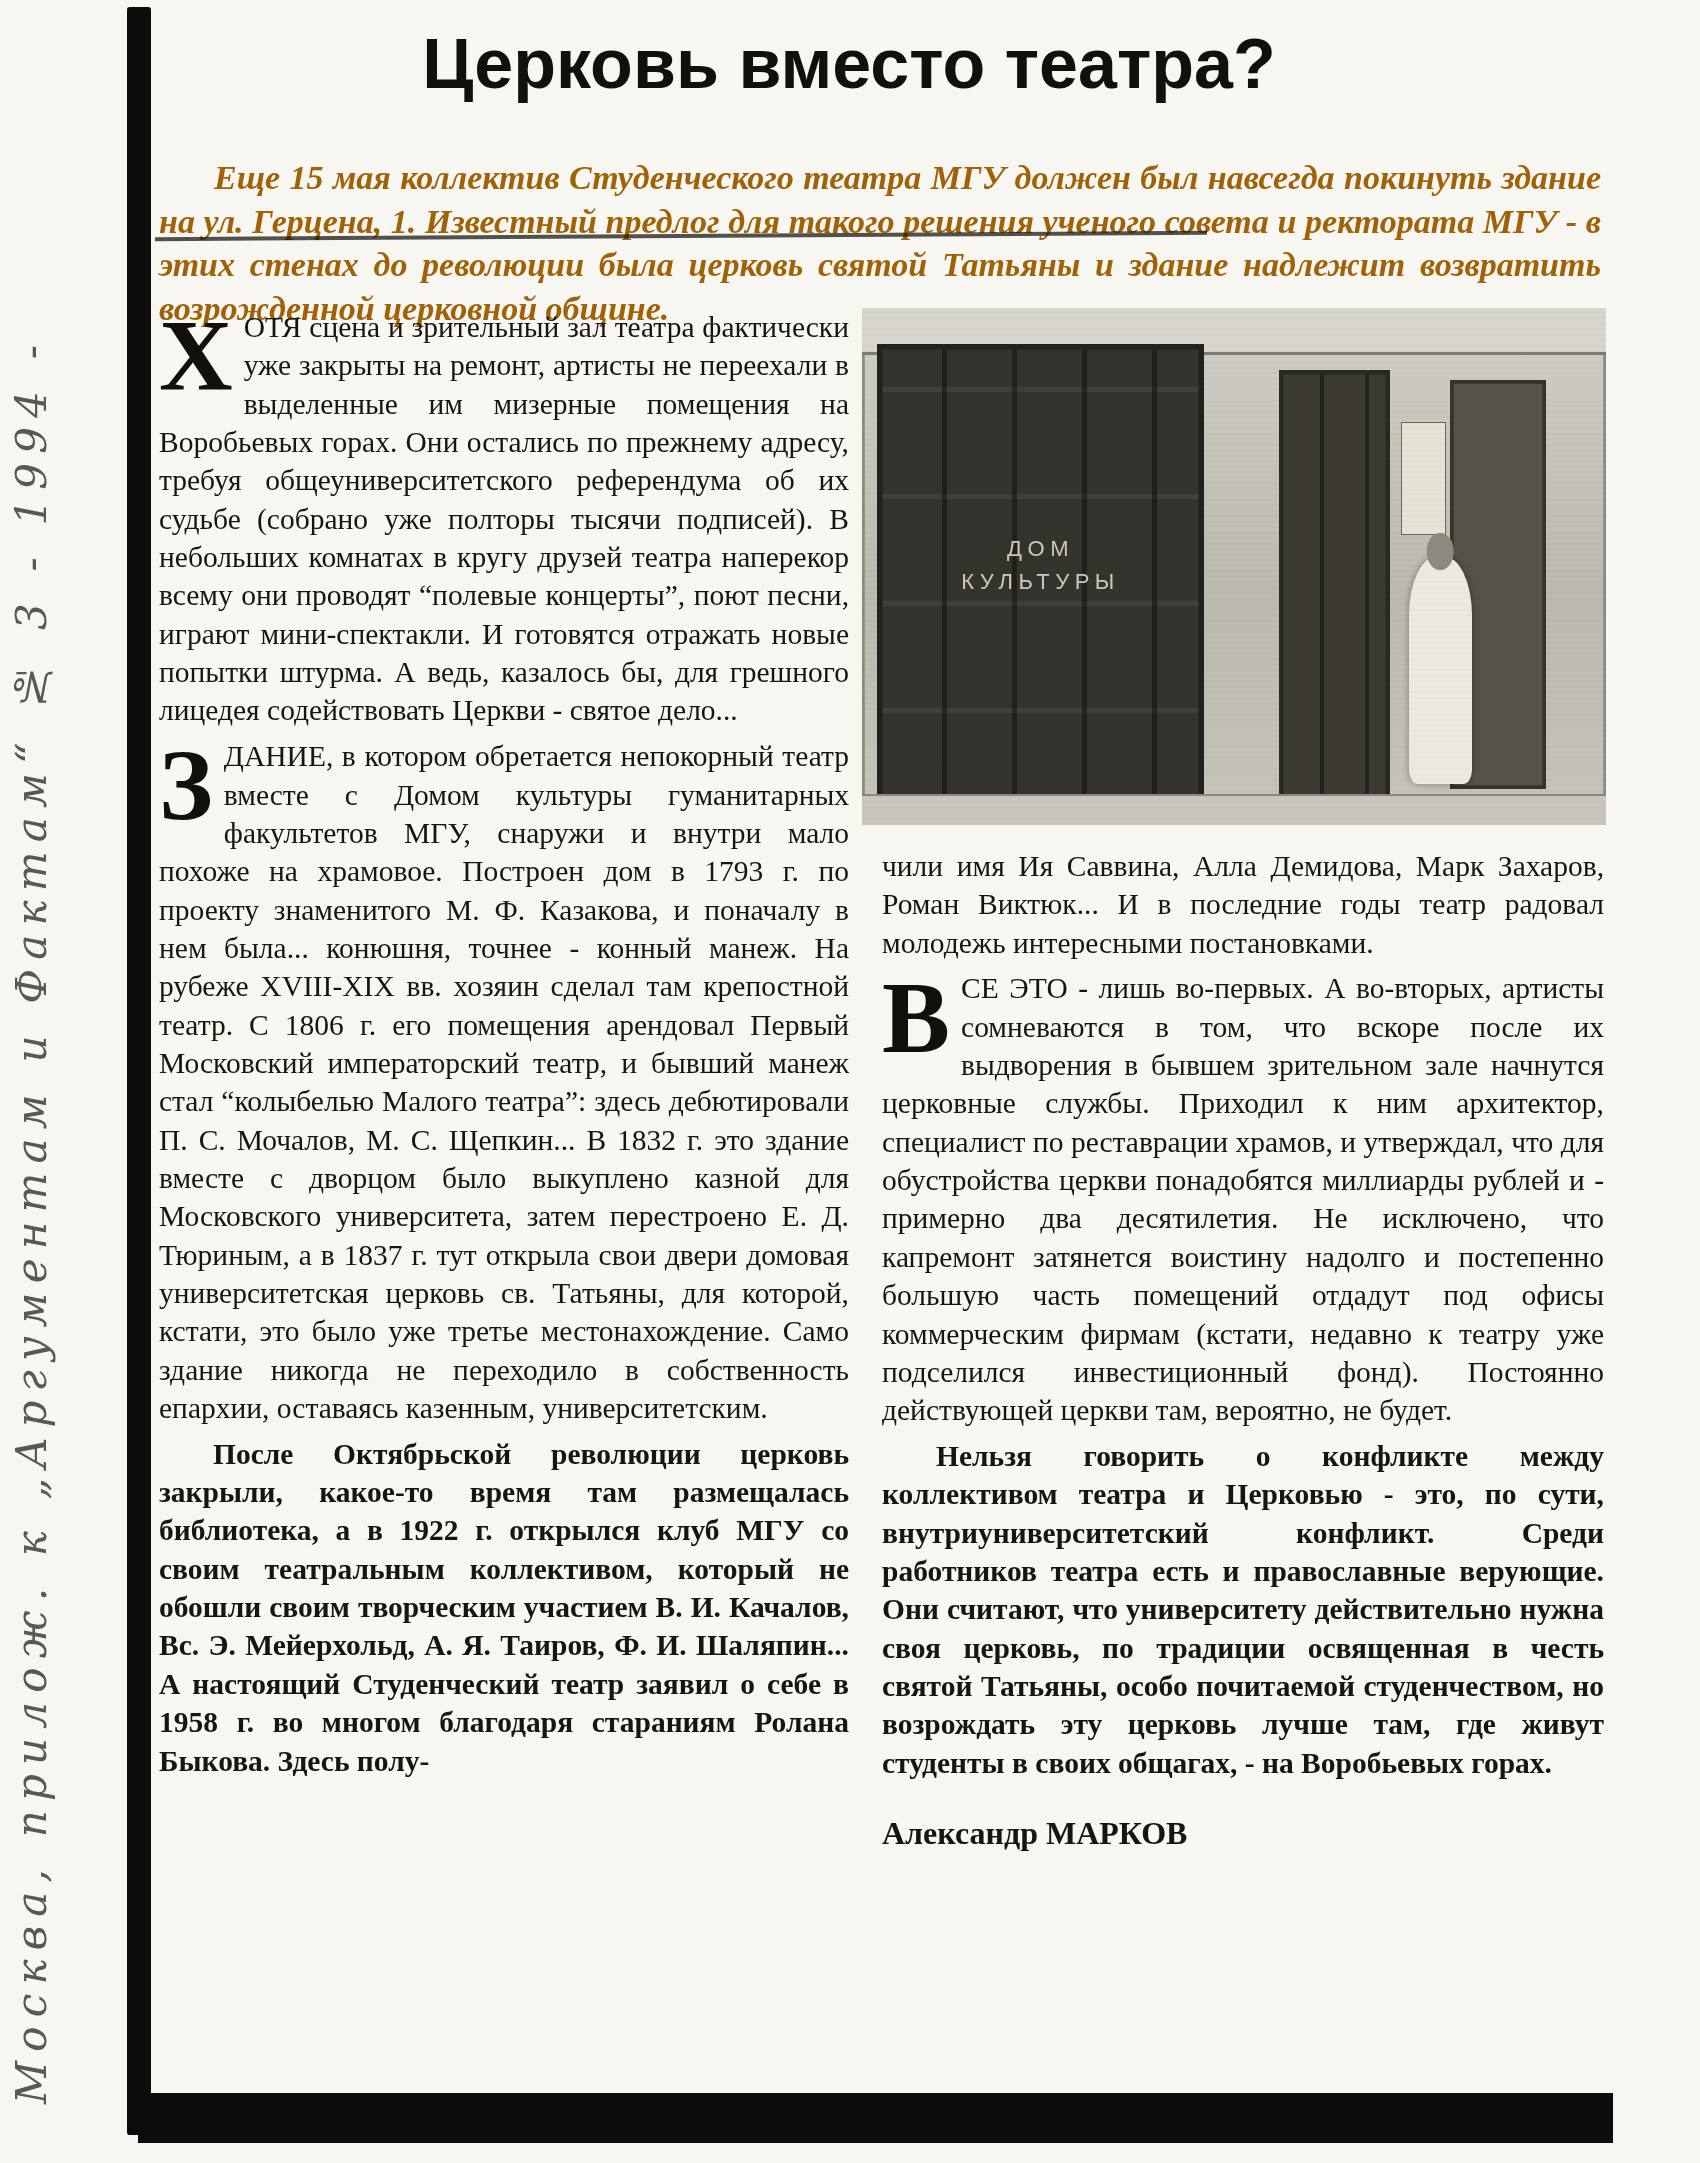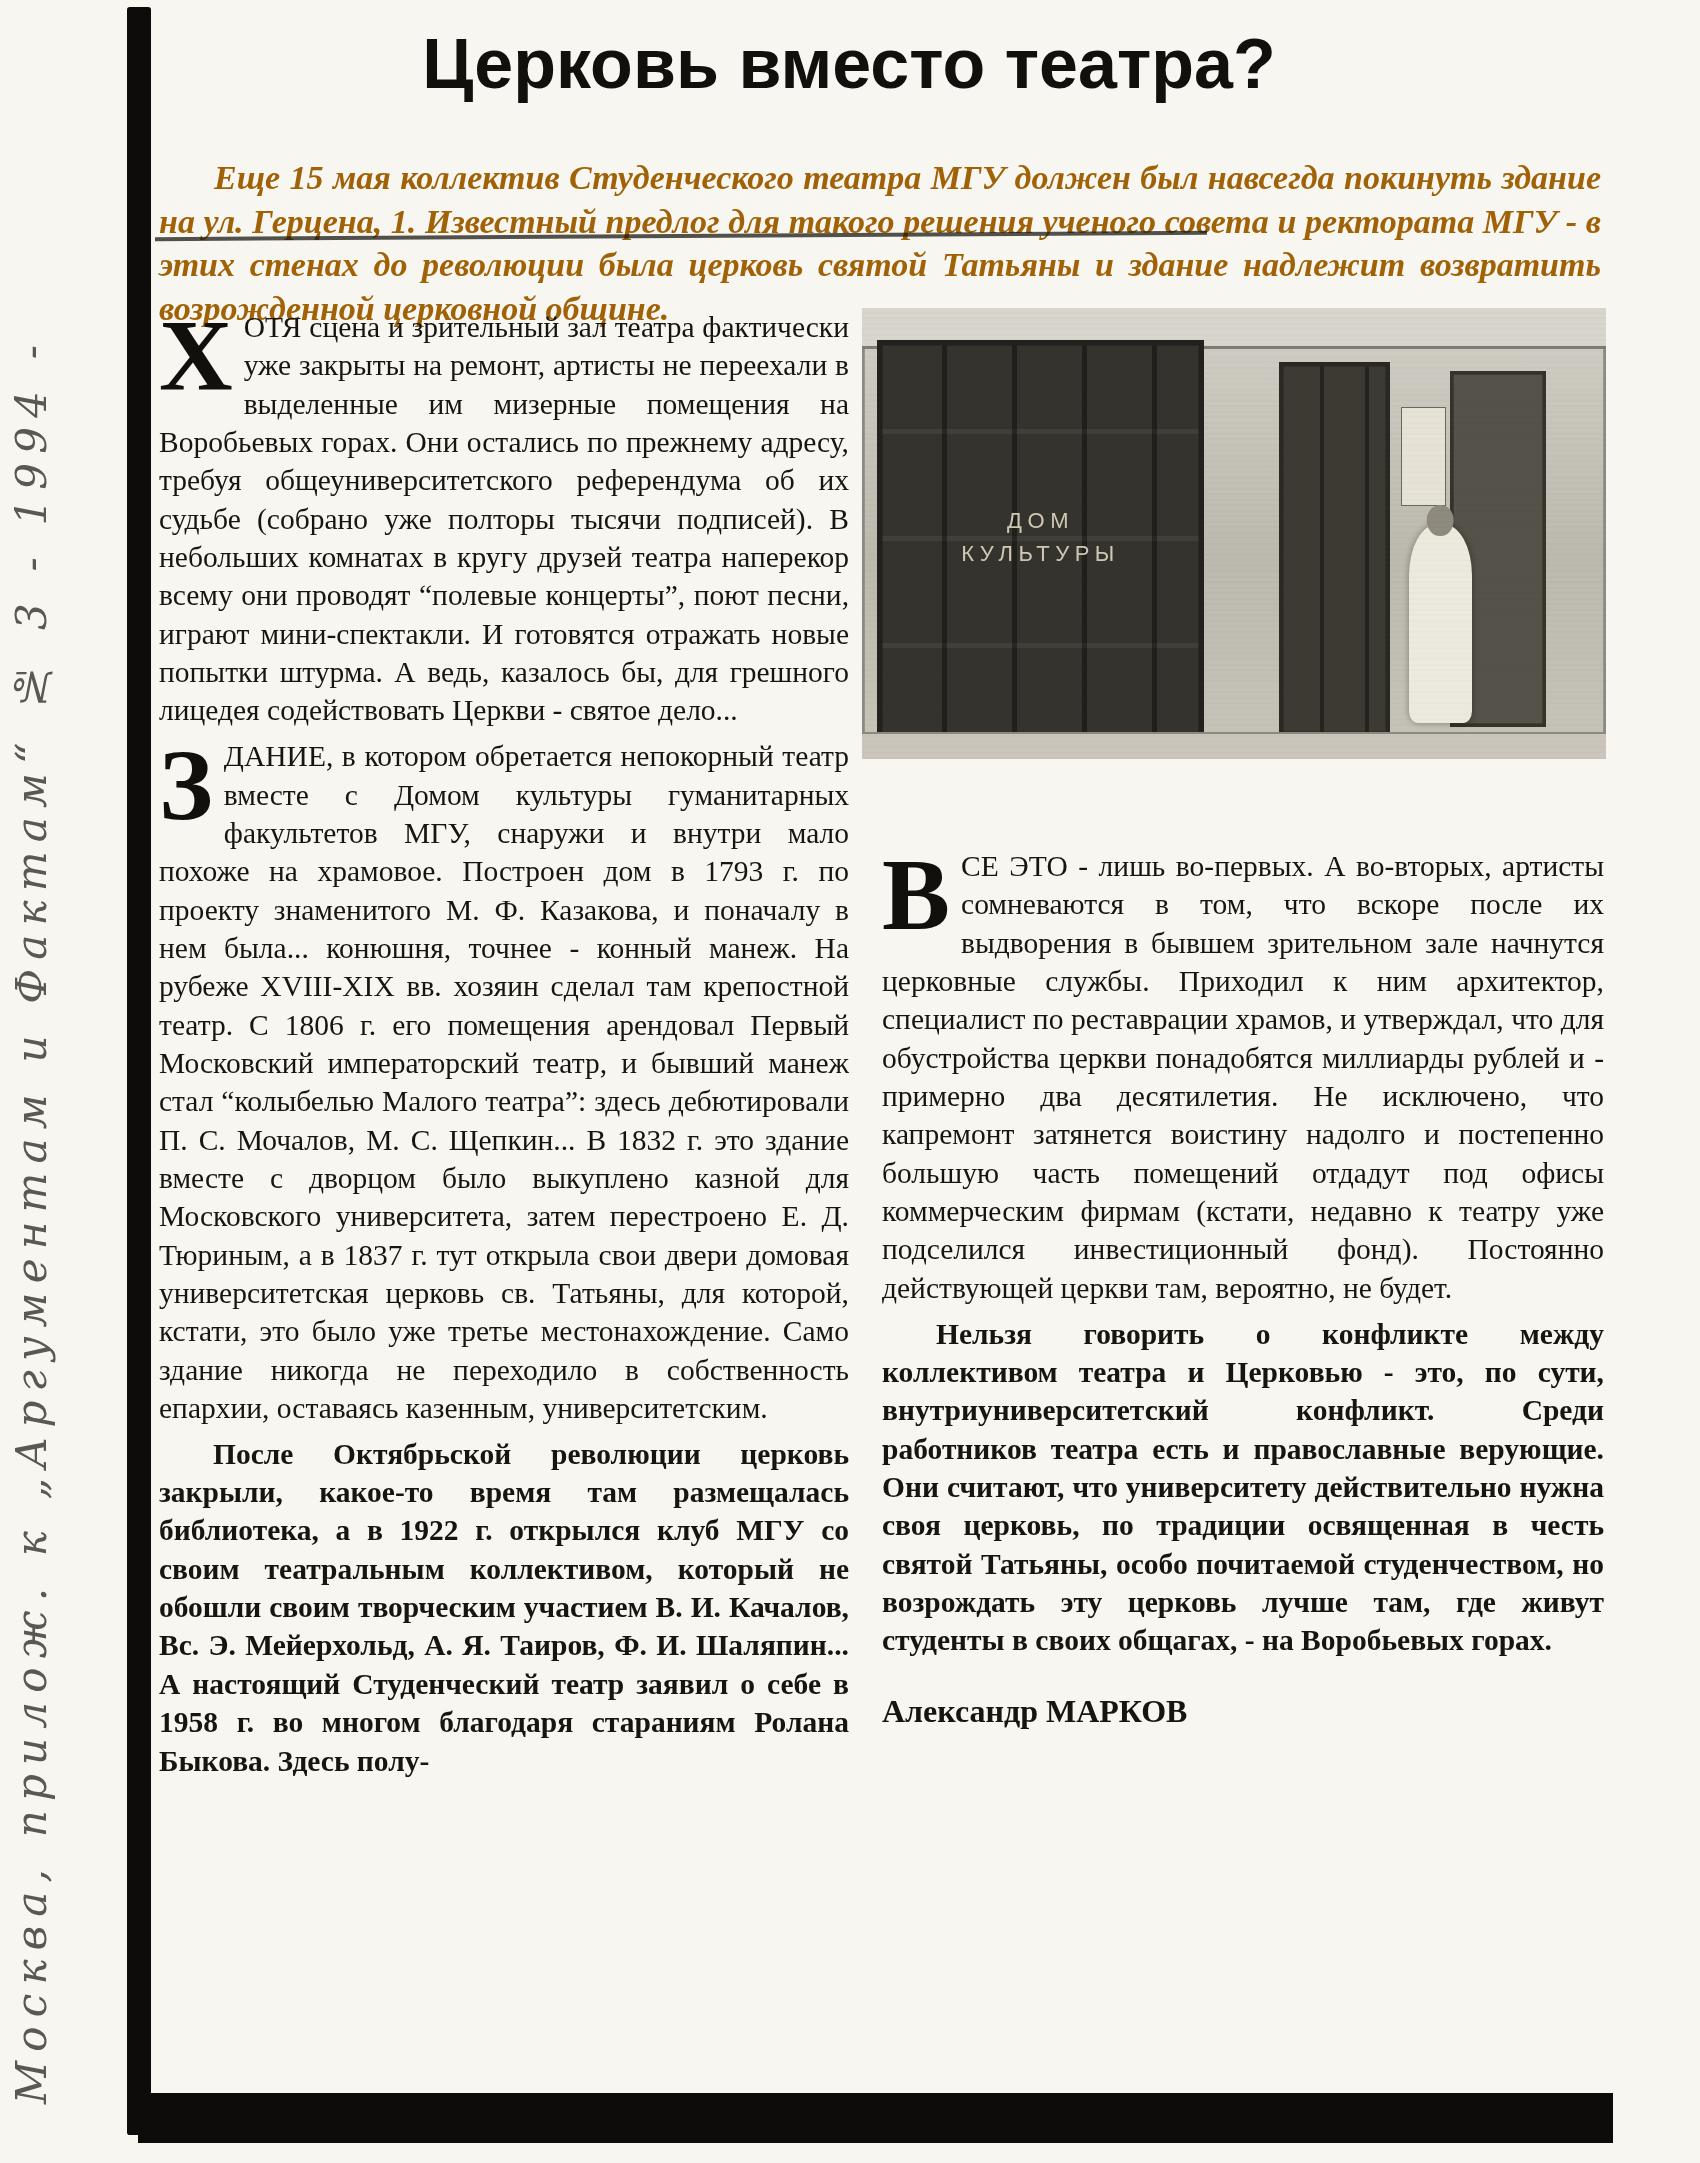--- a/index.html
+++ b/index.html
@@ -43,21 +43,21 @@
   .para.indent { text-indent:54px;font-weight:bold; }
   .dropcap {
     float:left; font-weight:700; font-size:102px; line-height:.8;
     padding:7.4px 11px 0 0; color:#12100c;
   }
   .byline { text-align:left; font-weight:700; font-size:32px; margin-top:31px; }
   .photo-credit { text-align:right; font-weight:700; font-size:30px; }
 
   
   .photo {
-    position:absolute; left:862px; top:308px; width:744px; height:451px;
+    position:absolute; left:862px; top:308px; width:744px; height:517px;
     background:linear-gradient(180deg,#d2cfc6 0%,#bcb9af 55%,#c7c4ba 100%);
     overflow:hidden; box-shadow:inset 0 0 0 2.8px #8d8a82;
   }
   .photo::after {
     content:""; position:absolute; inset:0; pointer-events:none;
     background:repeating-linear-gradient(0deg, rgba(0,0,0,.06) 0 1.8px, transparent 1.8px 5.5px);
     opacity:.25;
   }
   .ph-lintel { position:absolute; left:0; top:0; width:100%; height:9%; background:#d8d5cc; border-bottom:3.7px solid #7e7b72; }
   .ph-door-left {
@@ -120,20 +120,21 @@
     <div class="ph-ground"></div>
   </div>
 
   <div class="col col-left">
     <p class="para"><span class="dropcap">Х</span><span>ОТЯ сцена и зрительный зал театра фактически уже закрыты на ремонт, артисты не переехали в выделенные им мизерные помещения на Воробьевых горах. Они остались по прежнему адресу, требуя общеуниверситетского референдума об их судьбе (собрано уже полторы тысячи подписей). В небольших комнатах в кругу друзей театра наперекор всему они проводят “полевые концерты”, поют песни, играют мини-спектакли. И готовятся отражать новые попытки штурма. А ведь, казалось бы, для грешного лицедея содействовать Церкви - святое дело...</span></p>
     <p class="para"><span class="dropcap">З</span><span>ДАНИЕ, в котором обретается непокорный театр вместе с Домом культуры гуманитарных факультетов МГУ, снаружи и внутри мало похоже на храмовое. Построен дом в 1793 г. по проекту знаменитого М. Ф. Казакова, и поначалу в нем была... конюшня, точнее - конный манеж. На рубеже XVIII-XIX вв. хозяин сделал там крепостной театр. С 1806 г. его помещения арендовал Первый Московский императорский театр, и бывший манеж стал “колыбелью Малого театра”: здесь дебютировали П. С. Мочалов, М. С. Щепкин... В 1832 г. это здание вместе с дворцом было выкуплено казной для Московского университета, затем перестроено Е. Д. Тюриным, а в 1837 г. тут открыла свои двери домовая университетская церковь св. Татьяны, для которой, кстати, это было уже третье местонахождение. Само здание никогда не переходило в собственность епархии, оставаясь казенным, университетским.</span></p>
     <p class="para indent">После Октябрьской революции церковь закрыли, какое-то время там размещалась библиотека, а в 1922 г. открылся клуб МГУ со своим театральным коллективом, который не обошли своим творческим участием В. И. Качалов, Вс. Э. Мейерхольд, А. Я. Таиров, Ф. И. Шаляпин... А настоящий Студенческий театр заявил о себе в 1958 г. во многом благодаря стараниям Ролана Быкова. Здесь полу-</p>
   </div>
 
   <div class="col col-right">
+    <p class="para">чили имя Ия Саввина, Алла Демидова, Марк Захаров, Роман Виктюк... И в последние годы театр радовал молодежь интересными постановками.</p>
     <p class="para"><span class="dropcap">В</span><span>СЕ ЭТО - лишь во-первых. А во-вторых, артисты сомневаются в том, что вскоре после их выдворения в бывшем зрительном зале начнутся церковные службы. Приходил к ним архитектор, специалист по реставрации храмов, и утверждал, что для обустройства церкви понадобятся миллиарды рублей и - примерно два десятилетия. Не исключено, что капремонт затянется воистину надолго и постепенно большую часть помещений отдадут под офисы коммерческим фирмам (кстати, недавно к театру уже подселился инвестиционный фонд). Постоянно действующей церкви там, вероятно, не будет.</span></p>
     <p class="para indent">Нельзя говорить о конфликте между коллективом театра и Церковью - это, по сути, внутриуниверситетский конфликт. Среди работников театра есть и православные верующие. Они считают, что университету действительно нужна своя церковь, по традиции освященная в честь святой Татьяны, особо почитаемой студенчеством, но возрождать эту церковь лучше там, где живут студенты в своих общагах, - на Воробьевых горах.</p>
     <p class="byline">Александр МАРКОВ</p>
   </div>
 
   <div class="bottom-bar"></div>
 
 </div>
 
 

